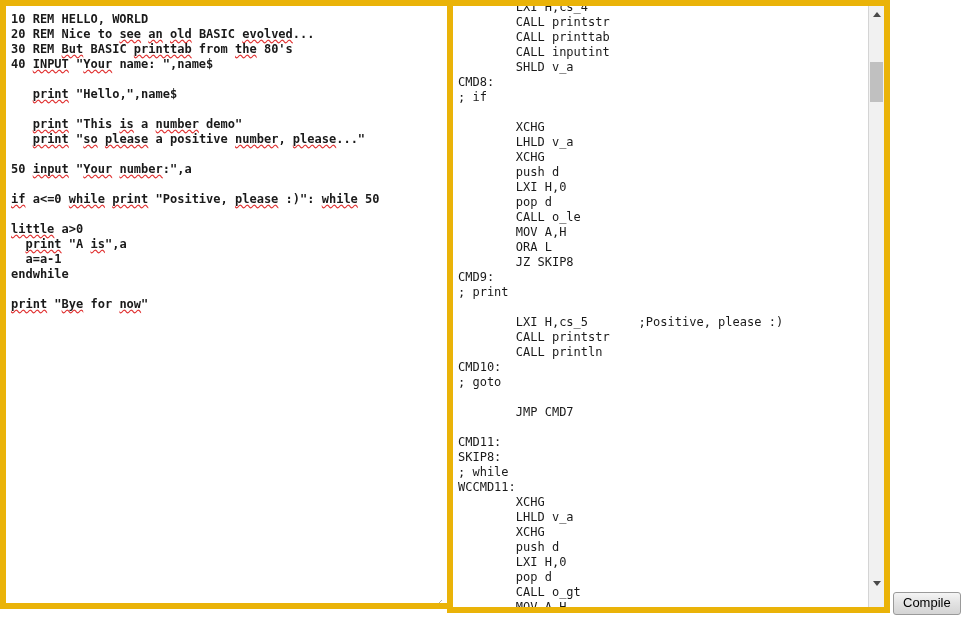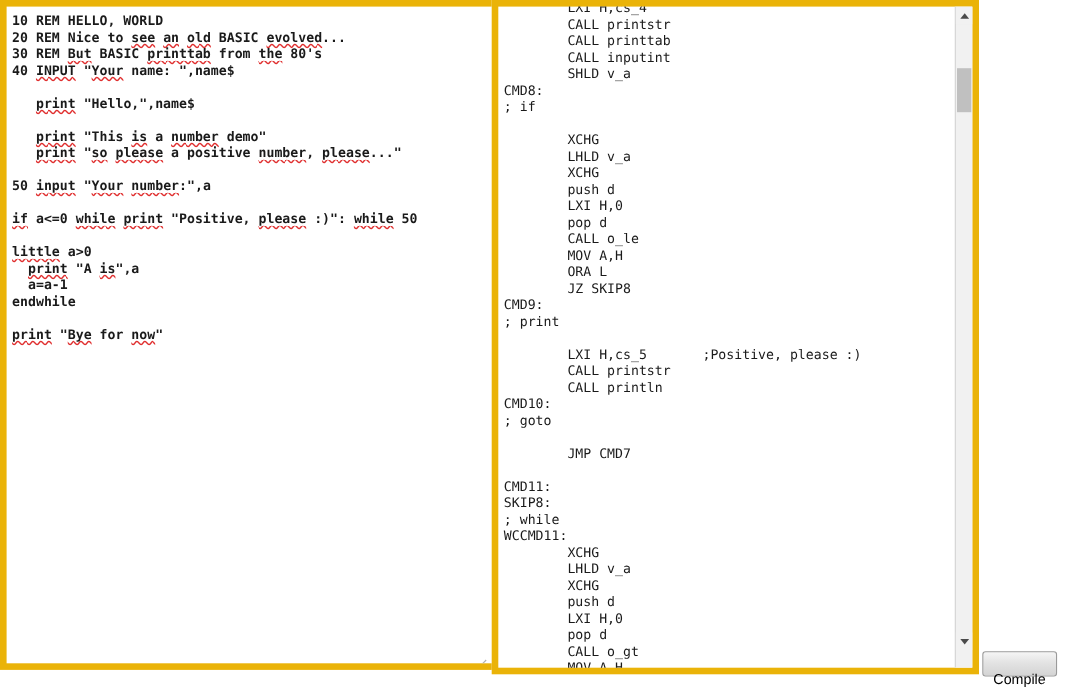--- a/index.html
+++ b/index.html
@@ -142,21 +142,21 @@
   #source-grip { left: 424px; top: 593px; }
   #output-grip { left: 905px; top: 596px; }
 
   
   #compile-button {
     position: absolute;
     left: 893px;
     top: 592px;
     min-width: 66px;
     height: 23px;
-    padding: 15px 9px 2px 9px;
+    padding: 0 9px 2px 9px;
     box-sizing: border-box;
     font-family: "Liberation Sans", sans-serif;
     font-size: 13px;
     color: #000000;
     text-align: center;
     line-height: 19px;
     background: linear-gradient(to bottom, #f5f5f5 0%, #e3e3e3 45%, #d4d4d4 100%);
     border: 1px solid #9a9a9a;
     border-radius: 3px;
     cursor: default;

